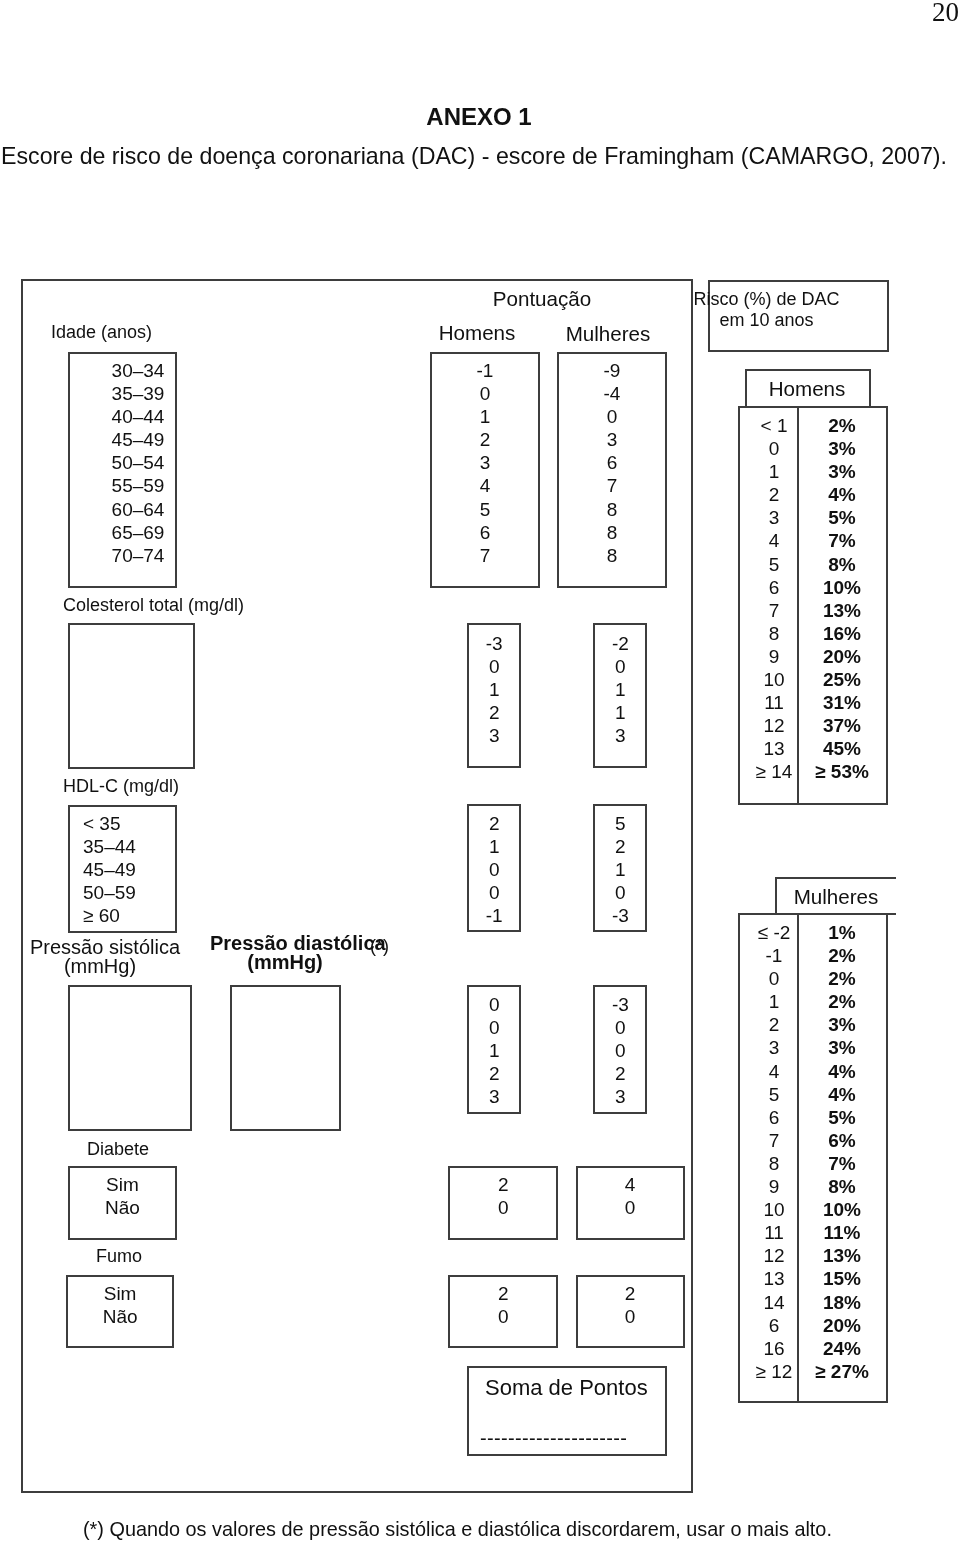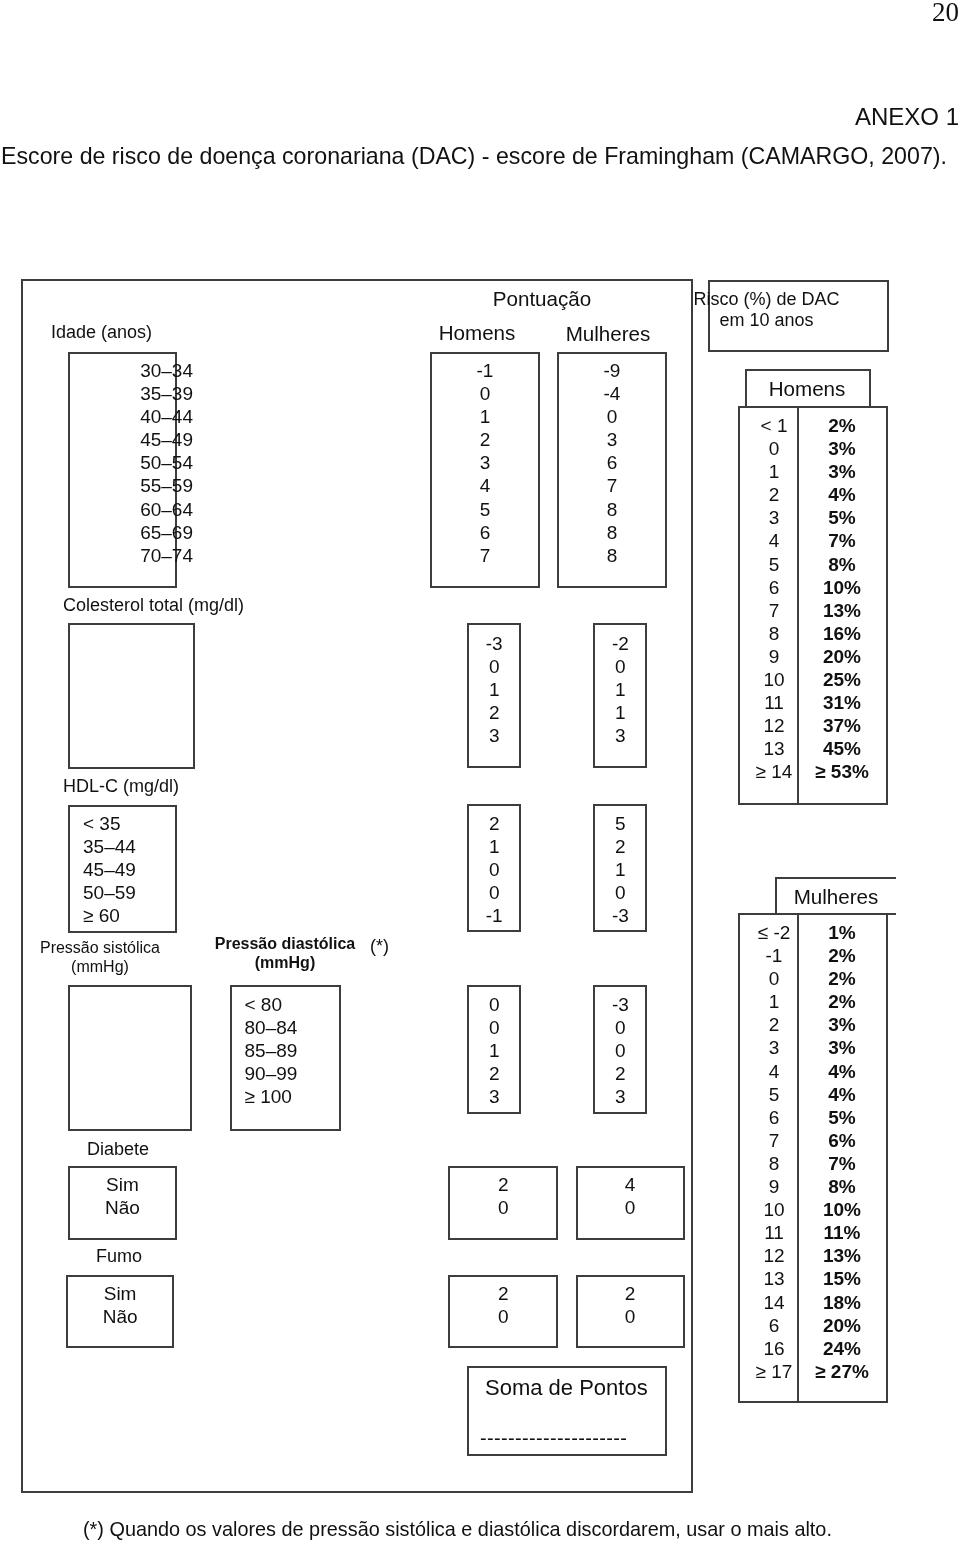--- a/index.html
+++ b/index.html
@@ -4,49 +4,49 @@
 <title>ANEXO 1</title>
 <style>  html,body{margin:0;padding:0;}
   
   body{width:960px;height:1543px;background:#ffffff;
        font-family:"Liberation Sans",sans-serif;color:#111111;
        position:relative;overflow:hidden;
        -webkit-font-smoothing:antialiased;
        transform:translateZ(0);}
   .pgnum{position:absolute;left:932px;top:-1px;width:40px;height:28px;
          font-family:"Liberation Serif",serif;font-size:27px;line-height:26px;}
-  .title{position:absolute;left:-1px;top:104px;width:960px;text-align:right;
-         font-size:24px;font-weight:normal;line-height:26px;}
+  .title{position:absolute;left:-1px;top:104px;width:960px;text-align:center;
+         font-size:24px;font-weight:bold;line-height:26px;}
   .subtitle{position:absolute;left:-6px;top:143px;width:960px;text-align:center;
             font-size:23.2px;line-height:26px;}
   .foot{position:absolute;left:83px;top:1518px;font-size:19.85px;line-height:22px;white-space:nowrap;}
 
   #fig{position:absolute;left:0;top:0;width:960px;height:1543px;}
   .frame{position:absolute;border:2px solid #3d3d3d;box-sizing:border-box;}
   .bx{position:absolute;border:2px solid #3d3d3d;box-sizing:border-box;}
   .vline{position:absolute;background:#3d3d3d;width:2px;}
   .lbl{position:absolute;font-size:18px;line-height:23px;white-space:nowrap;}
-  .lbl-sm{position:absolute;font-size:16px;line-height:19.3px;text-align:center;}
+  .lbl-sm{position:absolute;font-size:20px;line-height:19.3px;text-align:center;}
   .lst{position:absolute;font-size:19px;line-height:23.1px;white-space:nowrap;}
   .lst.b{font-weight:bold;}
 </style>
 </head>
 <body>
 
 <div class="pgnum">20</div>
 <div class="title">ANEXO 1</div>
 <div class="subtitle">Escore de risco de doença coronariana (DAC) - escore de Framingham (CAMARGO, 2007).</div>
 
 <div id="fig">
 
   <div class="frame" style="left:21px;top:279px;width:671.5px;height:1213.5px;"></div>
 
   <div class="lbl" style="left:51px;top:321px;">Idade (anos)</div>
   <div class="bx" style="left:67.5px;top:352px;width:109.5px;height:236px;"></div>
-  <div class="lst" style="left:83px;top:359px;width:110px;text-align:right;">
+  <div class="lst" style="left:83px;top:359px;width:110px;text-align:center;">
       <div>30–34</div>
       <div>35–39</div>
       <div>40–44</div>
       <div>45–49</div>
       <div>50–54</div>
       <div>55–59</div>
       <div>60–64</div>
       <div>65–69</div>
       <div>70–74</div>
     </div>
@@ -68,27 +68,20 @@
       <div>Pressão sistólica</div>
       <div>(mmHg)</div>
     </div>
   <div class="lbl-sm" style="left:210px;top:934px;width:150px;white-space:nowrap;font-weight:bold;">
       <div>Pressão diastólica</div>
       <div>(mmHg)</div>
     </div>
   <div class="lbl-sm" style="left:370px;top:937px;font-size:18px;">(*)</div>
   <div class="bx" style="left:67.5px;top:985.2px;width:124.9px;height:146.3px;"></div>
   <div class="bx" style="left:230px;top:985.2px;width:110.5px;height:146.3px;"></div>
-  <div class="lst" style="left:244.5px;top:993px;width:111px;text-align:left;">
-      <div>&lt; 80</div>
-      <div>80–84</div>
-      <div>85–89</div>
-      <div>90–99</div>
-      <div>≥ 100</div>
-    </div>
 
   <div class="lbl" style="left:87px;top:1138px;">Diabete</div>
   <div class="bx" style="left:67.8px;top:1166.3px;width:109.2px;height:73.3px;"></div>
   <div class="lst" style="left:67.8px;top:1173px;width:109.2px;text-align:center;">
       <div>Sim</div>
       <div>Não</div>
     </div>
 
   <div class="lbl" style="left:96px;top:1245px;">Fumo</div>
   <div class="bx" style="left:65.9px;top:1275.3px;width:108.4px;height:72.3px;"></div>
@@ -267,21 +260,21 @@
       <div>7</div>
       <div>8</div>
       <div>9</div>
       <div>10</div>
       <div>11</div>
       <div>12</div>
       <div>13</div>
       <div>14</div>
       <div>6</div>
       <div>16</div>
-      <div>≥ 17</div>
+      <div>≥ 12</div>
     </div>
   <div class="lst b" style="left:797px;top:921px;width:90px;text-align:center;">
       <div>1%</div>
       <div>2%</div>
       <div>2%</div>
       <div>2%</div>
       <div>3%</div>
       <div>3%</div>
       <div>4%</div>
       <div>4%</div>

